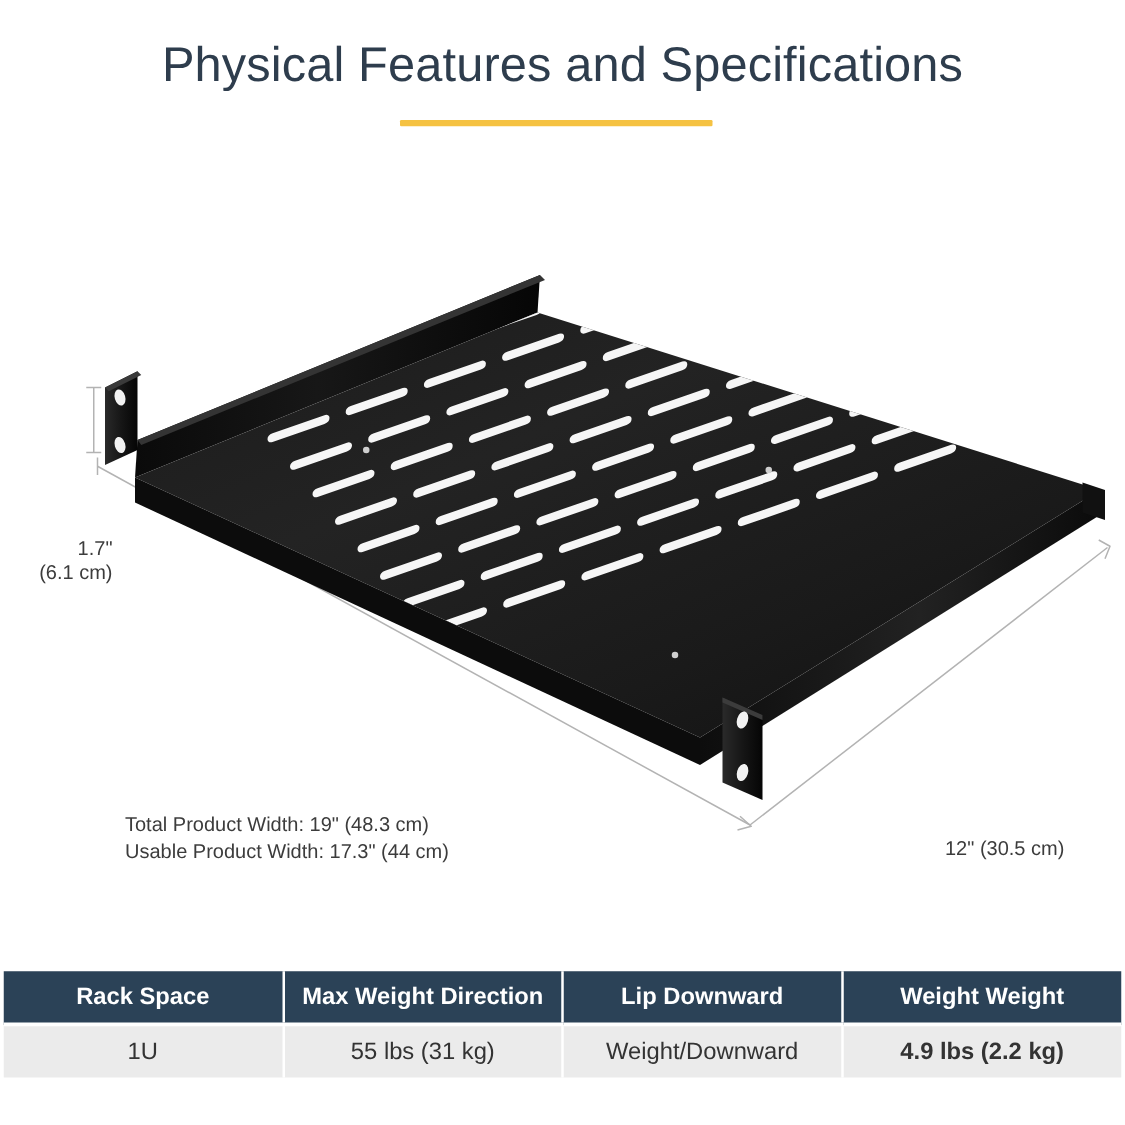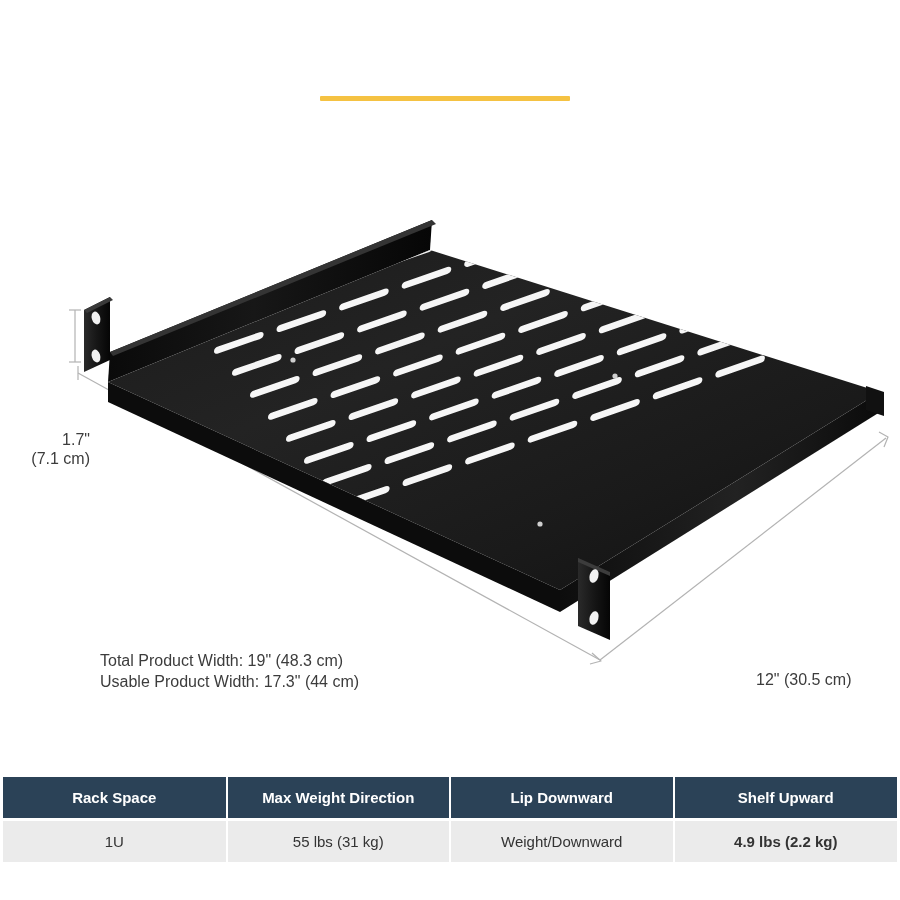--- a/index.html
+++ b/index.html
@@ -92,21 +92,21 @@
     left: 3px;
     top: 777px;
     width: 894px;
     border-collapse: collapse;
     table-layout: fixed;
   }
   #spec-table th,
   #spec-table td {
     text-align: center;
     vertical-align: middle;
-    font-size: 15px;
+    font-size: 19px;
     padding: 0;
   }
   #spec-table thead th {
     height: 41px;
     background: #2b4257;
     color: #ffffff;
     font-weight: bold;
     border-right: 2px solid #ffffff;
   }
   #spec-table thead th:last-child {
@@ -122,20 +122,21 @@
   }
   #spec-table tbody td:last-child {
     border-right: none;
     font-weight: bold;
   }
 </style>
 </head>
 <body>
 
 <div id="page-header">
+  <div id="page-title">Physical Features and Specifications</div>
   <div id="title-underline"></div>
 </div>
 
 <div id="product-figure">
   <svg viewBox="0 0 900 650" xmlns="http://www.w3.org/2000/svg">
     <defs>
 
       <linearGradient id="deckGrad" x1="0" y1="0" x2="1" y2="1">
         <stop offset="0%" stop-color="#1b1b1b"></stop>
         <stop offset="35%" stop-color="#232323"></stop>
@@ -323,38 +324,38 @@
         <ellipse cx="594" cy="456" rx="4.4" ry="7" transform="rotate(16 594 456)" fill="#f2f2f2"></ellipse>
         <ellipse cx="594" cy="498" rx="4.4" ry="7" transform="rotate(16 594 498)" fill="#f2f2f2"></ellipse>
       </g>
 
       <polygon points="866,266 884,272 884,296 866,290" fill="#111111"></polygon>
     </g>
   </svg>
 
   <div class="dim-label" id="dim-height-label">
     <div>1.7"</div>
-    <div>(7.1 cm)</div>
+    <div>(6.1 cm)</div>
   </div>
 
   <div class="dim-label" id="dim-width-label">
     <div>Total Product Width: 19" (48.3 cm)</div>
     <div>Usable Product Width: 17.3" (44 cm)</div>
   </div>
 
   <div class="dim-label" id="dim-depth-label">12" (30.5 cm)</div>
 </div>
 
 <table id="spec-table">
   <thead>
     <tr>
       <th>Rack Space</th>
       <th>Max Weight Direction</th>
       <th>Lip Downward</th>
-      <th>Shelf Upward</th>
+      <th>Weight Weight</th>
     </tr>
   </thead>
   <tbody>
     <tr>
       <td>1U</td>
       <td>55 lbs (31 kg)</td>
       <td>Weight/Downward</td>
       <td>4.9 lbs (2.2 kg)</td>
     </tr>
   </tbody>

